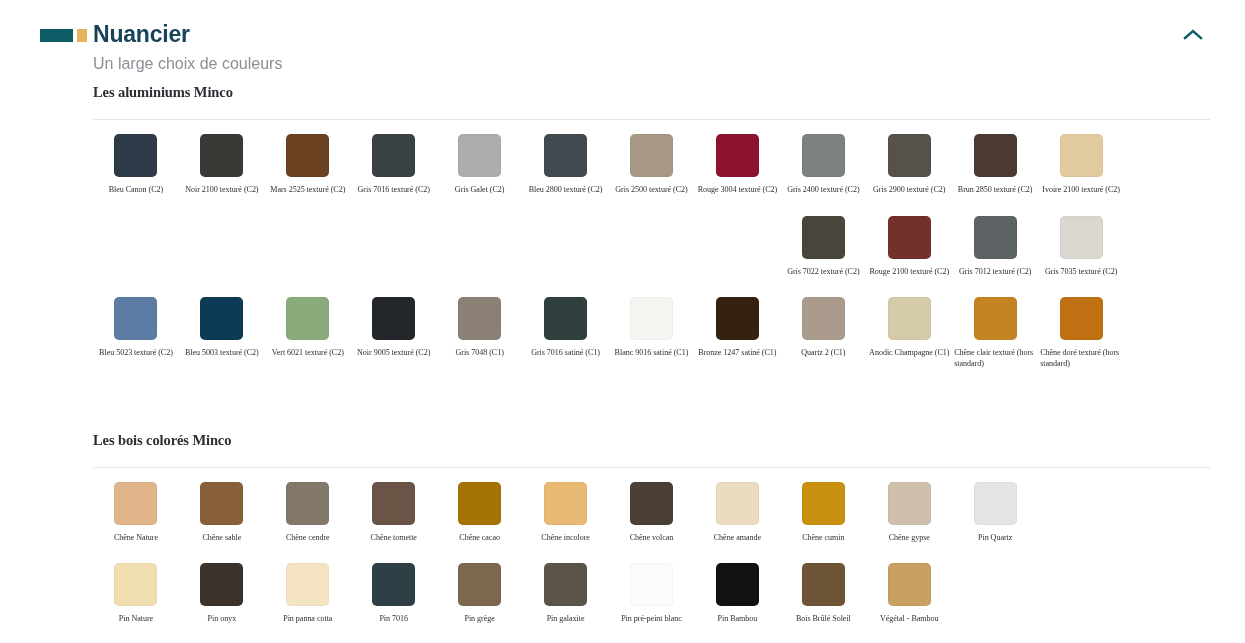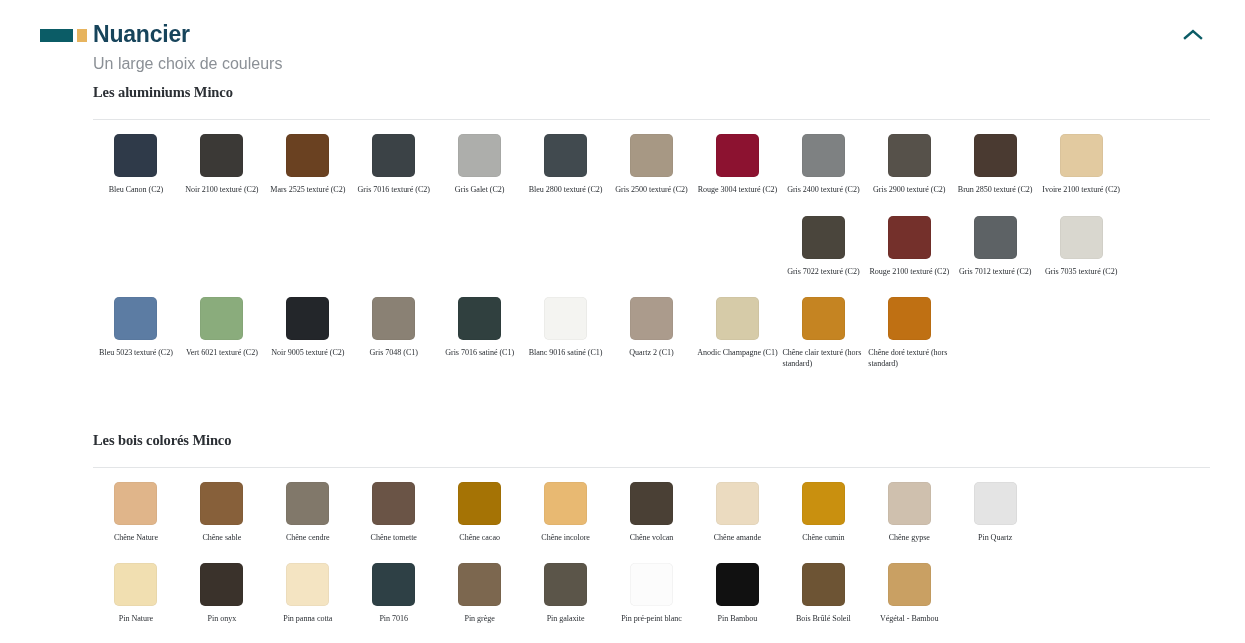--- a/index.html
+++ b/index.html
@@ -256,38 +256,46 @@
             <div class="swatch-label">Gris 7035 texturé (C2)</div>
           </div>
         </div>
         <div class="row-gap"></div>
         <div class="grid grid-row2">
           <div class="swatch-cell">
             <div class="swatch-chip" style="background: rgb(92, 124, 163);"></div>
             <div class="swatch-label">Bleu 5023 texturé (C2)</div>
           </div>
           <div class="swatch-cell">
+            <div class="swatch-chip" style="background: rgb(13, 58, 84);"></div>
+            <div class="swatch-label">Bleu 5003 texturé (C2)</div>
+          </div>
+          <div class="swatch-cell">
             <div class="swatch-chip" style="background: rgb(138, 172, 124);"></div>
             <div class="swatch-label">Vert 6021 texturé (C2)</div>
           </div>
           <div class="swatch-cell">
             <div class="swatch-chip" style="background: rgb(35, 38, 42);"></div>
             <div class="swatch-label">Noir 9005 texturé (C2)</div>
           </div>
           <div class="swatch-cell">
             <div class="swatch-chip" style="background: rgb(138, 129, 116);"></div>
             <div class="swatch-label">Gris 7048 (C1)</div>
           </div>
           <div class="swatch-cell">
             <div class="swatch-chip" style="background: rgb(48, 64, 63);"></div>
             <div class="swatch-label">Gris 7016 satiné (C1)</div>
           </div>
           <div class="swatch-cell">
             <div class="swatch-chip" style="background: rgb(244, 244, 241);"></div>
             <div class="swatch-label">Blanc 9016 satiné (C1)</div>
+          </div>
+          <div class="swatch-cell">
+            <div class="swatch-chip" style="background: rgb(53, 33, 15);"></div>
+            <div class="swatch-label">Bronze 1247 satiné (C1)</div>
           </div>
           <div class="swatch-cell">
             <div class="swatch-chip" style="background: rgb(171, 155, 140);"></div>
             <div class="swatch-label">Quartz 2 (C1)</div>
           </div>
           <div class="swatch-cell">
             <div class="swatch-chip" style="background: rgb(214, 203, 168);"></div>
             <div class="swatch-label">Anodic Champagne (C1)</div>
           </div>
           <div class="swatch-cell">

